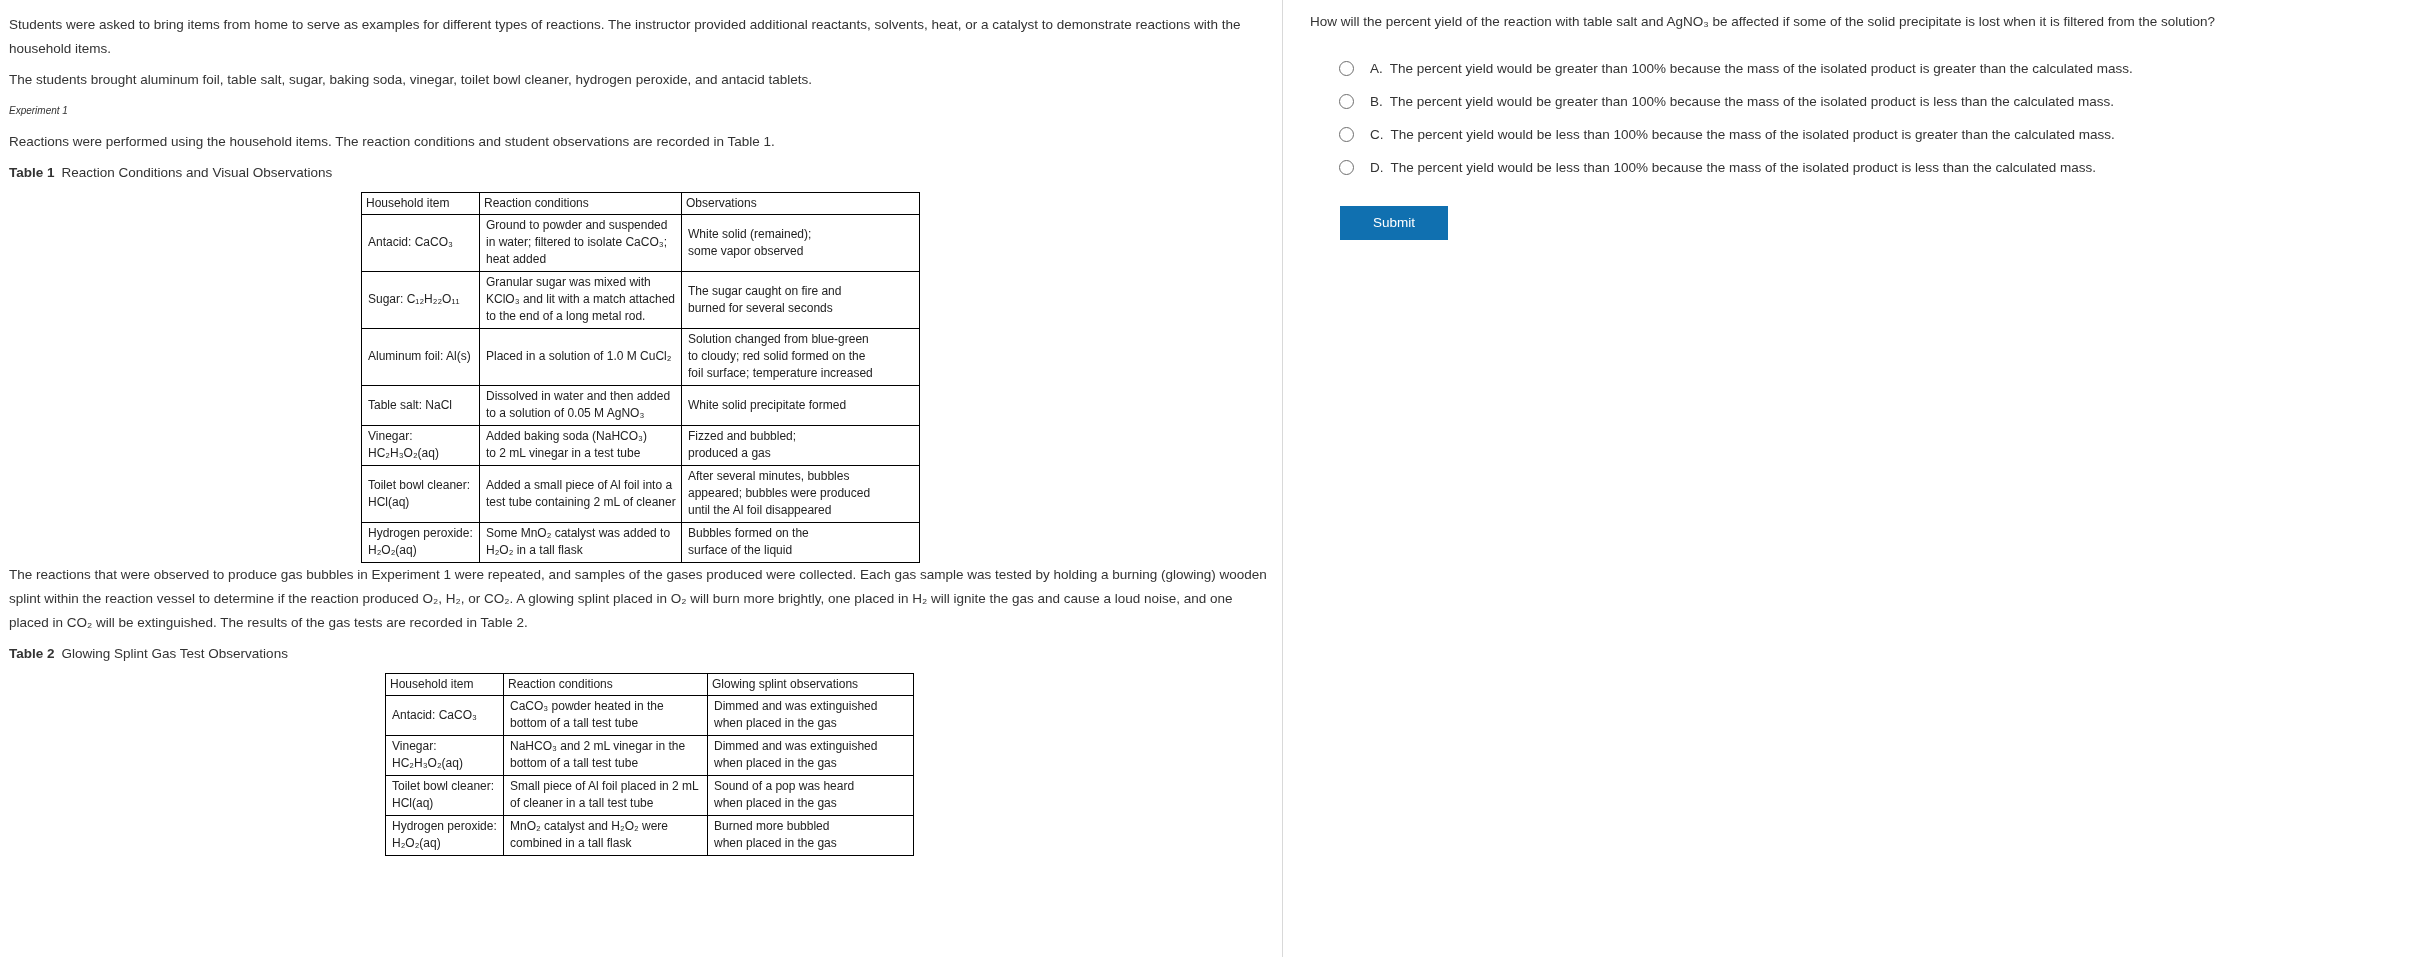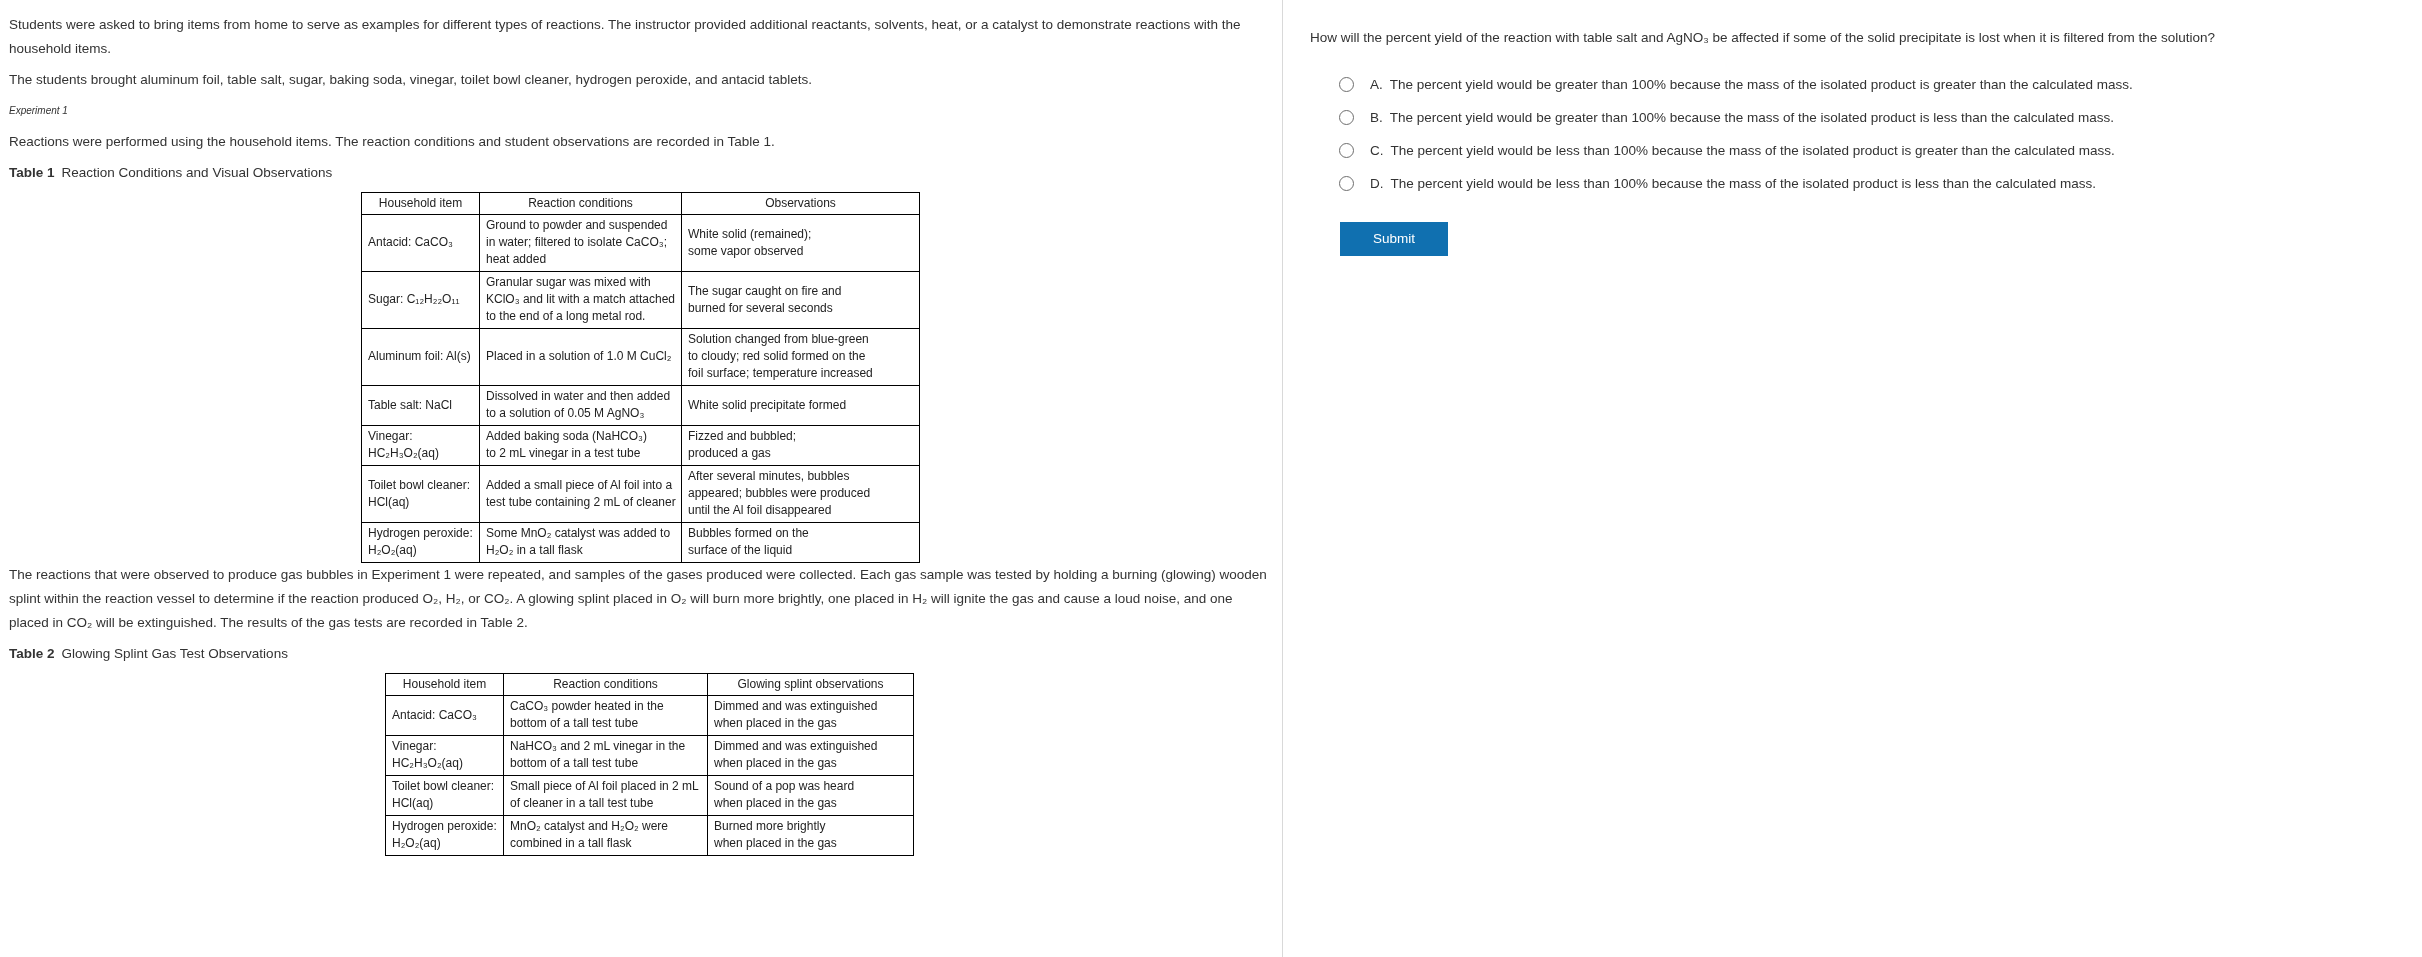--- a/index.html
+++ b/index.html
@@ -33,40 +33,40 @@
     color: #222222;
     margin: 0 0 0 352px;
   }
   table.data-table.t2 { margin-left: 376px; }
   .data-table th, .data-table td {
     border: 1px solid #000000;
     vertical-align: middle;
   }
   .data-table th {
     font-weight: normal;
-    text-align: center;
+    text-align: left;
     padding: 3px 4px;
     line-height: 15px;
     white-space: nowrap;
   }
   .data-table td {
     padding: 2px 5px 3px 6px;
     line-height: 17px;
     white-space: pre-line;
   }
   .t1 .c1 { width: 118px; } .t1 .c2 { width: 202px; } .t1 .c3 { width: 238px; }
   .t2 .c1 { width: 118px; } .t2 .c2 { width: 204px; } .t2 .c3 { width: 206px; }
 
   
   .panel-divider { width: 1px; height: 957px; background: #d9d9d9; flex: none; }
 
   
   .right-panel {
     flex: 1;
-    padding: 26px 16px 0 27px;
+    padding: 10px 16px 0 27px;
     font-size: 13.5px;
   }
   .question-text { margin: 0; line-height: 24px; white-space: nowrap; }
   .options { margin: 27px 0 0 29px; }
   .option {
     display: flex;
     align-items: center;
     margin-bottom: 18px;
     cursor: pointer;
   }
@@ -202,21 +202,21 @@
           <td>Small piece of Al foil placed in 2 mL
 of cleaner in a tall test tube</td>
           <td>Sound of a pop was heard
 when placed in the gas</td>
         </tr>
         <tr>
           <td>Hydrogen peroxide:
 H₂O₂(aq)</td>
           <td>MnO₂ catalyst and H₂O₂ were
 combined in a tall flask</td>
-          <td>Burned more brightly
+          <td>Burned more bubbled
 when placed in the gas</td>
         </tr>
       </tbody>
     </table>
   </div>
 
   <div class="panel-divider" style="background: rgb(217, 217, 217);"></div>
 
   <div class="right-panel">
     <p class="question-text">How will the percent yield of the reaction with table salt and AgNO₃ be affected if some of the solid precipitate is lost when it is filtered from the solution?</p>

